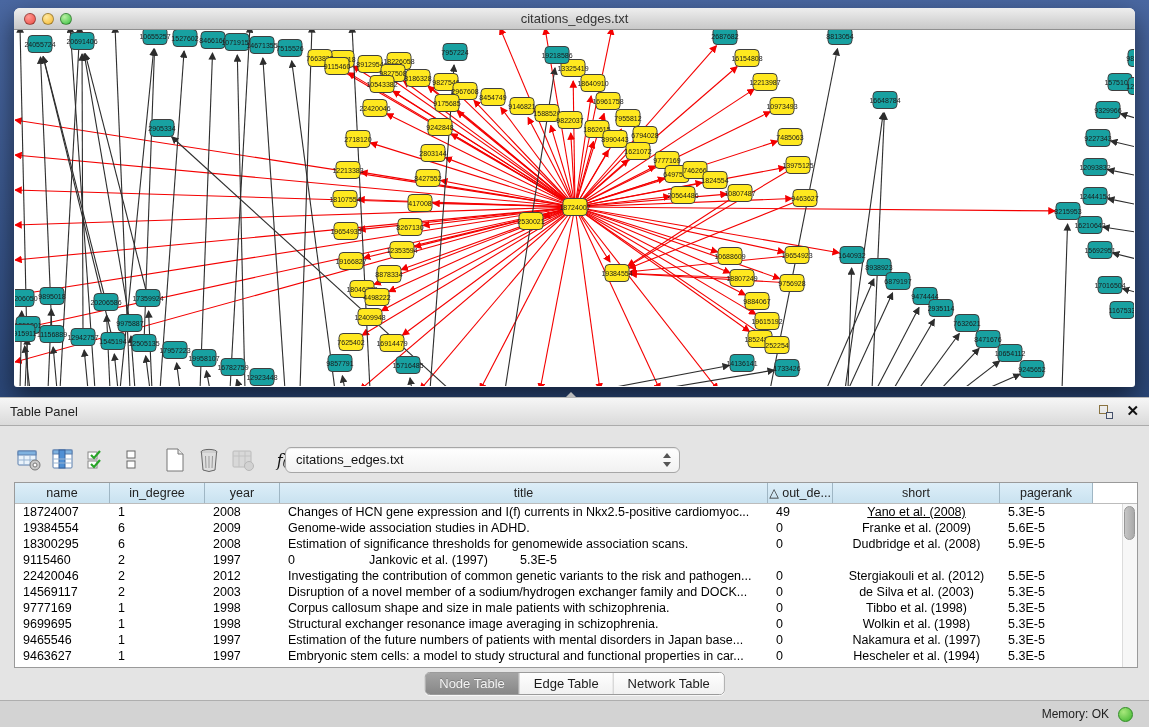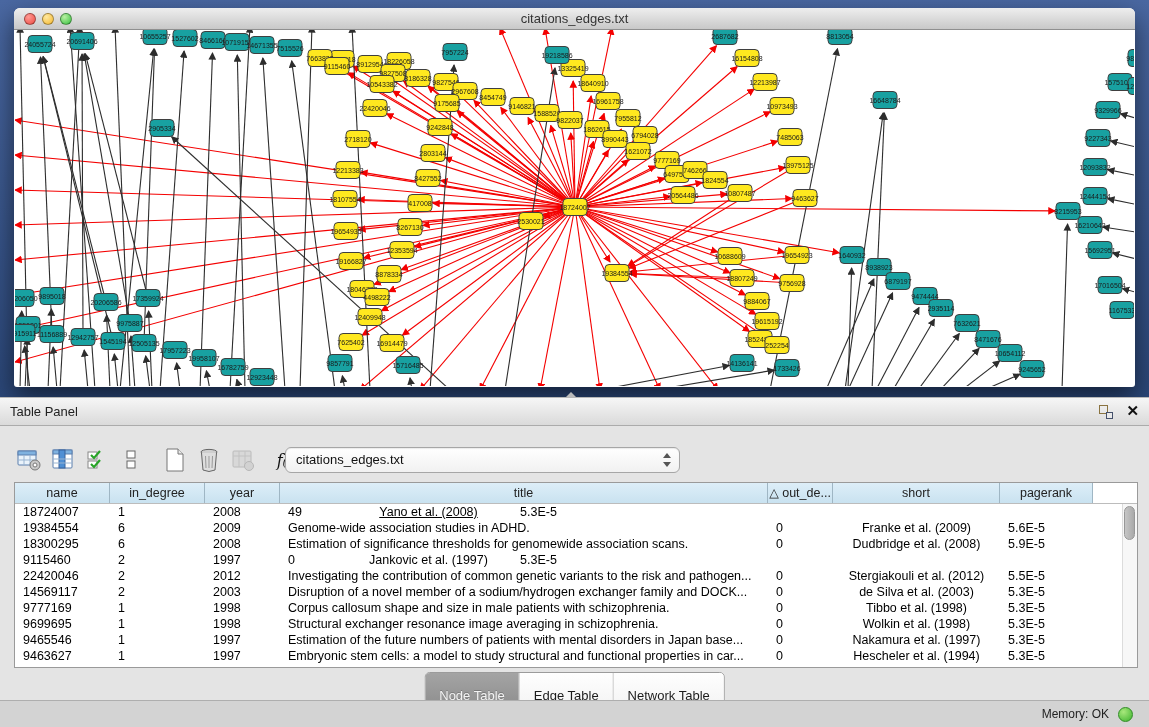--- a/index.html
+++ b/index.html
@@ -56,21 +56,21 @@
   .tbody{position:absolute;left:0;top:21px;right:15px;bottom:0;overflow:hidden;background:#fff}
   .tr{display:flex;height:16px}
   .td{height:16px;line-height:16px;font-size:12.5px;color:#000;white-space:nowrap;overflow:hidden;padding:0 4px 0 8px}
   .td.a-center{text-align:center;padding:0 2px}
   .vscroll{position:absolute;top:21px;right:0;bottom:0;width:15px;background:#f7f7f7;border-left:1px solid #dcdcdc}
   .vthumb{position:absolute;top:2px;left:1px;width:11px;height:34px;border-radius:6px;
     background:linear-gradient(90deg,#c6c6c6,#a9a9a9);border:1px solid #979797}
 
   .tabs{position:absolute;left:50%;transform:translateX(-50%);top:246px;display:flex;
     border:1px solid #9b9b9b;border-radius:5px;overflow:hidden;background:#fff;box-shadow:0 1px 0 rgba(255,255,255,.7)}
-  .tab{padding:14px 14px;font-size:13px;line-height:17px;color:#1c1c1c;border-right:1px solid #bdbdbd;
+  .tab{padding:2px 14px;font-size:13px;line-height:17px;color:#1c1c1c;border-right:1px solid #bdbdbd;
     background:linear-gradient(#fefefe,#f1f1f1)}
   .tab:last-child{border-right:none}
   .tab.sel{background:linear-gradient(#a4a4a4,#878787);color:#f3f3f3;text-shadow:0 -1px 0 rgba(0,0,0,.2)}
 
   .statusbar{position:absolute;left:0;bottom:0;width:1149px;height:27px;background:#d3d3d3;border-top:1px solid #aeaeae}
   .mem-label{position:absolute;right:40px;top:0;line-height:26px;font-size:12px;color:#222}
   .mem-dot{position:absolute;right:16px;top:6px;width:15px;height:15px;border-radius:50%;
     background:radial-gradient(circle at 35% 30%,#a8e87c,#3db32e);border:1px solid #2f8d24}
 </style>
 </head>
@@ -820,20 +820,21 @@
         <div class="th" style="width: 488px;">title</div>
         <div class="th" style="width: 65px;">△ out_de...</div>
         <div class="th" style="width: 167px;">short</div>
         <div class="th" style="width: 93px;">pagerank</div>
       </div>
     <div class="tbody">
         <div class="tr">
           <div class="td a-left" style="width: 95px;">18724007</div>
           <div class="td a-left" style="width: 95px;">1</div>
           <div class="td a-left" style="width: 75px;">2008</div>
+          <div class="td a-left" style="width: 488px;">Changes of HCN gene expression and I(f) currents in Nkx2.5-positive cardiomyoc...</div>
           <div class="td a-left" style="width: 65px;">49</div>
           <div class="td a-center" style="width: 167px; text-decoration: underline;">Yano et al. (2008)</div>
           <div class="td a-left" style="width: 93px;">5.3E-5</div>
         </div>
         <div class="tr">
           <div class="td a-left" style="width: 95px;">19384554</div>
           <div class="td a-left" style="width: 95px;">6</div>
           <div class="td a-left" style="width: 75px;">2009</div>
           <div class="td a-left" style="width: 488px;">Genome-wide association studies in ADHD.</div>
           <div class="td a-left" style="width: 65px;">0</div>

